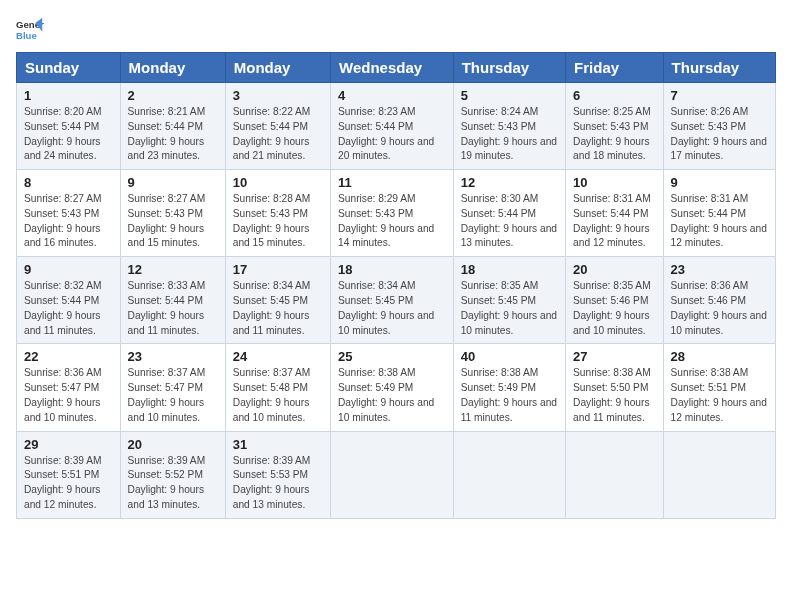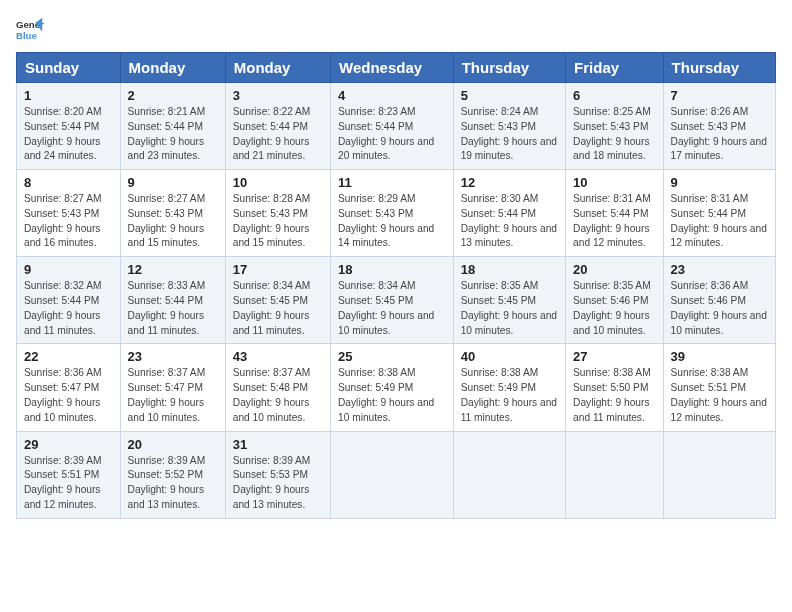--- a/index.html
+++ b/index.html
@@ -296,21 +296,21 @@
       </td>
         <td>
         <span class="day-num">23</span>
         <div class="day-detail">
           Sunrise: 8:37 AM<br>
           Sunset: 5:47 PM<br>
           Daylight: 9 hours and 10 minutes.
         </div>
       </td>
         <td>
-        <span class="day-num">43</span>
+        <span class="day-num">24</span>
         <div class="day-detail">
           Sunrise: 8:37 AM<br>
           Sunset: 5:48 PM<br>
           Daylight: 9 hours and 10 minutes.
         </div>
       </td>
         <td>
         <span class="day-num">25</span>
         <div class="day-detail">
           Sunrise: 8:38 AM<br>
@@ -328,21 +328,21 @@
       </td>
         <td>
         <span class="day-num">27</span>
         <div class="day-detail">
           Sunrise: 8:38 AM<br>
           Sunset: 5:50 PM<br>
           Daylight: 9 hours and 11 minutes.
         </div>
       </td>
         <td>
-        <span class="day-num">39</span>
+        <span class="day-num">28</span>
         <div class="day-detail">
           Sunrise: 8:38 AM<br>
           Sunset: 5:51 PM<br>
           Daylight: 9 hours and 12 minutes.
         </div>
       </td>
       </tr>
       <tr>
         <td>
         <span class="day-num">29</span>

